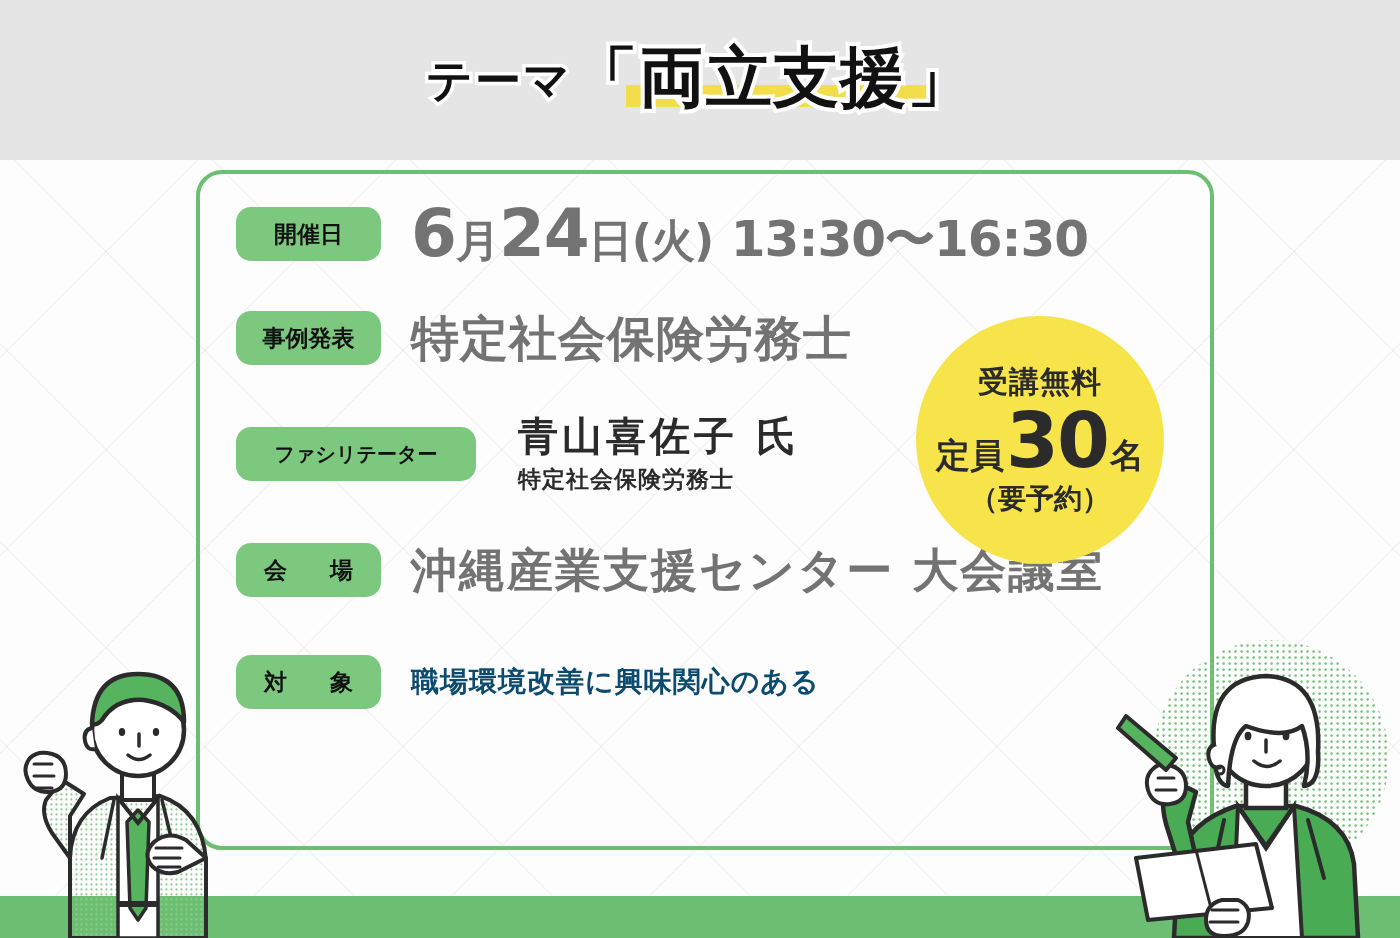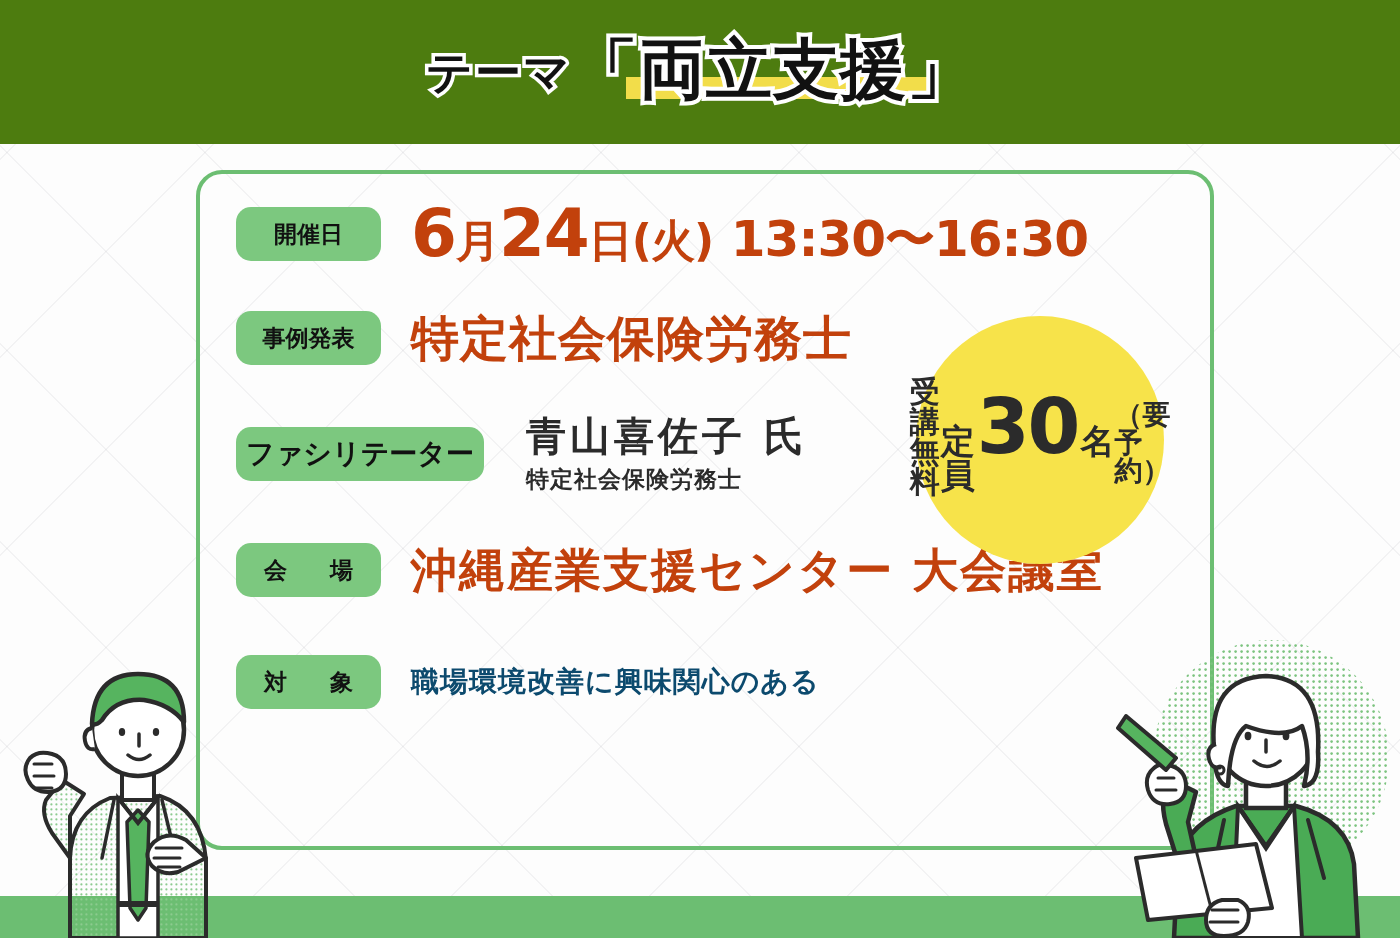--- a/index.html
+++ b/index.html
@@ -16,22 +16,22 @@
   .watermark{
     position:absolute;left:0;top:130px;right:0;bottom:0;
     background-image:
       repeating-linear-gradient(45deg, rgba(150,150,160,.10) 0 1.2px, rgba(0,0,0,0) 1.2px 140px),
       repeating-linear-gradient(-45deg, rgba(150,150,160,.10) 0 1.2px, rgba(0,0,0,0) 1.2px 140px);
     pointer-events:none;
   }
 
   
   .header{
-    position:absolute;left:0;top:0;width:1400px;height:144px;
-    background:#4d7c0f;
+    position:absolute;left:0;top:0;width:1400px;height:160px;
+    background:#e5e5e5;
     display:flex;align-items:center;justify-content:center;
   }
   .header-inner{position:relative;display:flex;align-items:flex-end;}
   .hl-bar{
     position:absolute;left:200px;bottom:8px;width:310px;height:22px;
     background:#f2dd4a;z-index:0;
   }
   .theme-label{
     position:relative;z-index:1;
     font-size:46px;font-weight:800;color:#111;
@@ -74,45 +74,45 @@
   .badge{
     background:#7cc87f;color:#111;
     border-radius:15px;
     height:54px;min-width:145px;
     display:flex;align-items:center;justify-content:center;
     font-size:23px;font-weight:700;
     letter-spacing:0px;
     flex:0 0 auto;
     box-sizing:border-box;padding:0 10px;
   }
-  .badge.wide{min-width:240px;font-size:28px;}
+  .badge.wide{min-width:240px;font-size:20px;}
   .badge.spaced{letter-spacing:10px;text-indent:10px;}
 
-  .val{margin-left:30px;color:#c2410c;}
+  .val{margin-left:30px;color:#737373;}
 
   .date-val{font-size:54px;font-weight:800;line-height:1;white-space:nowrap;letter-spacing:-1px;}
   .date-val .big{font-size:66px;font-weight:800;}
   .date-val .mid{font-size:44px;font-weight:700;}
   .date-val .time{font-size:50px;font-weight:700;letter-spacing:-1px;}
 
   .case-val{font-size:48px;font-weight:800;letter-spacing:1px;line-height:1;}
 
   .fac-wrap{margin-left:42px;}
   .fac-name{font-size:40px;font-weight:700;letter-spacing:4px;line-height:1.1;color:#2b2b2b;}
   .fac-sub{font-size:23px;font-weight:600;letter-spacing:1px;margin-top:6px;color:#2b2b2b;}
 
   .venue-val{font-size:46px;font-weight:800;letter-spacing:2px;line-height:1;}
 
   .target-val{font-size:28px;font-weight:600;line-height:1.42;letter-spacing:1px;color:#0c4a6e;}
 
   
   .circle{
     position:absolute;left:916px;top:316px;width:248px;height:248px;
     border-radius:50%;background:#f7e34a;
-    display:flex;flex-direction:row;align-items:center;justify-content:center;
+    display:flex;flex-direction:column;align-items:center;justify-content:center;
     color:#2b2b2b;z-index:5;
   }
   .c-top{font-size:30px;font-weight:700;letter-spacing:1px;line-height:1;margin-bottom:6px;}
   .c-mid{display:flex;align-items:baseline;line-height:1;}
   .c-mid .lbl{font-size:34px;font-weight:700;}
   .c-mid .num{font-size:76px;font-weight:800;letter-spacing:-2px;margin:0 2px;text-align:right;}
   .c-mid .unit{font-size:34px;font-weight:700;}
   .c-bot{font-size:28px;font-weight:600;margin-top:6px;line-height:1;}
 
   

